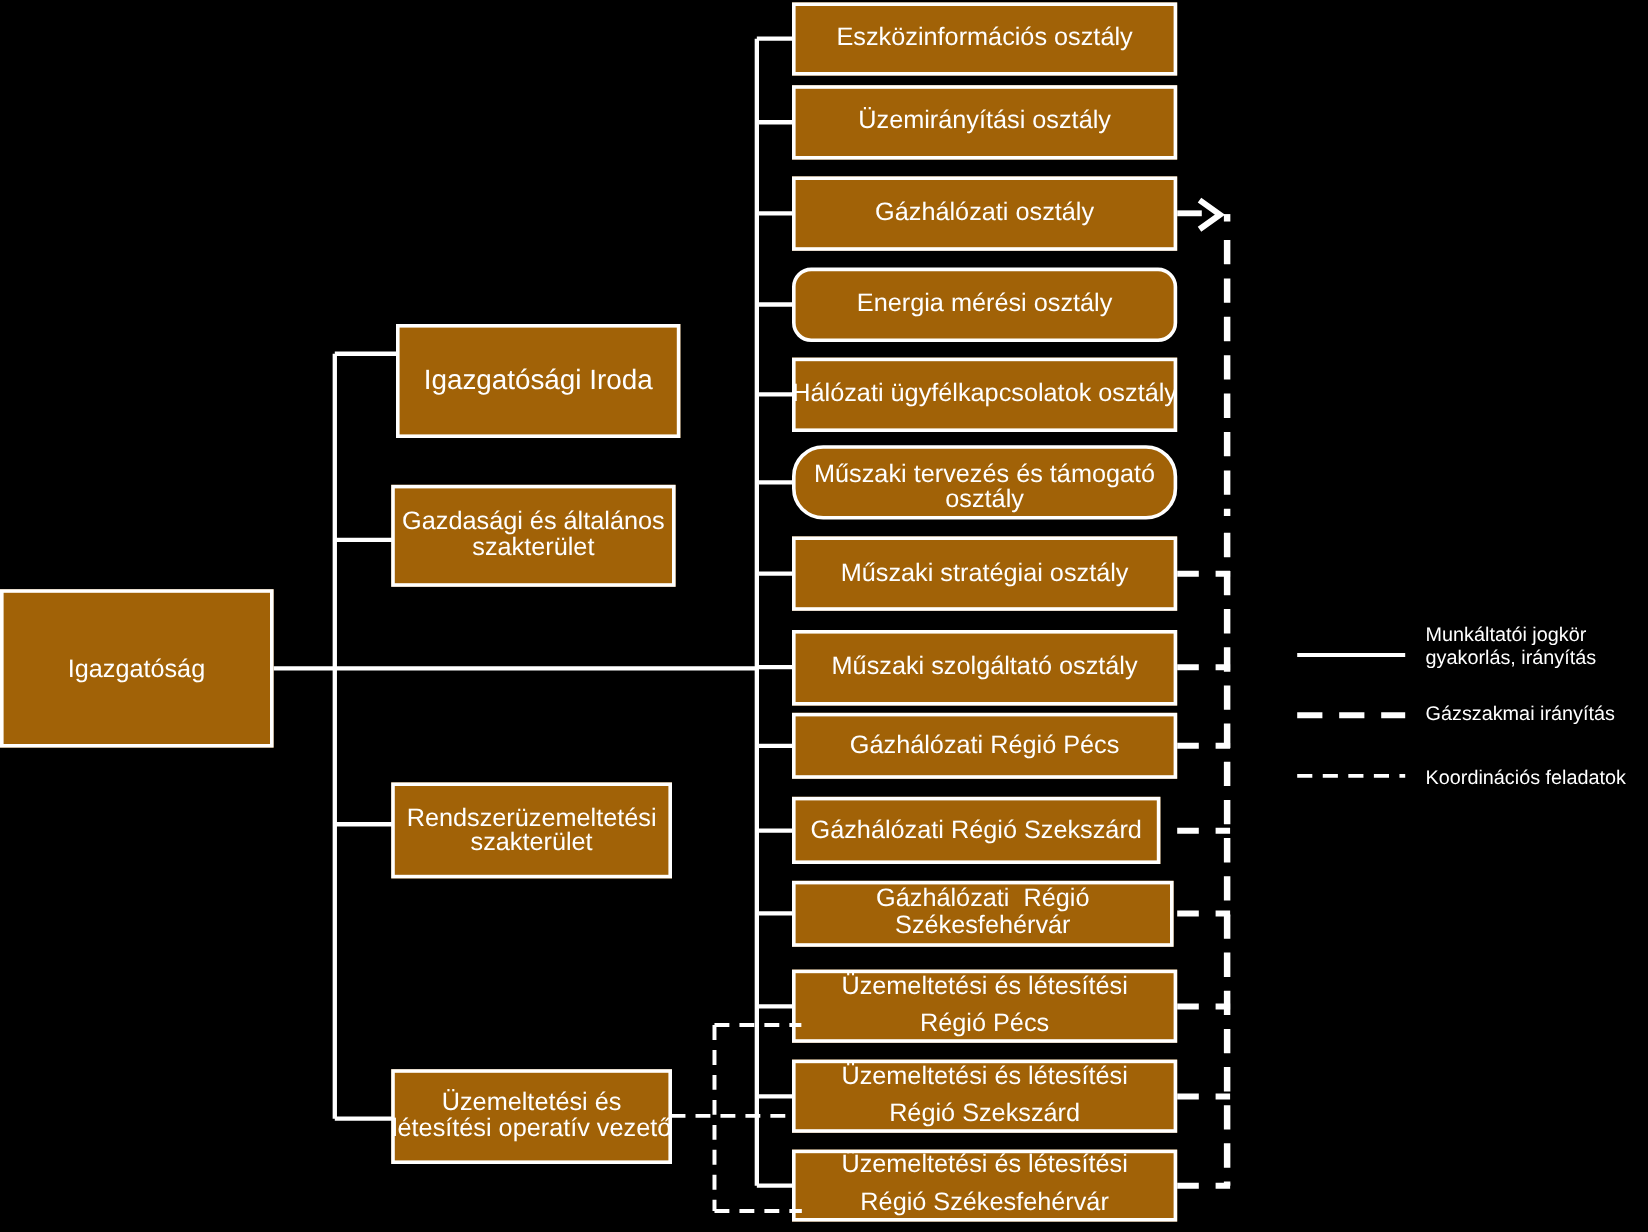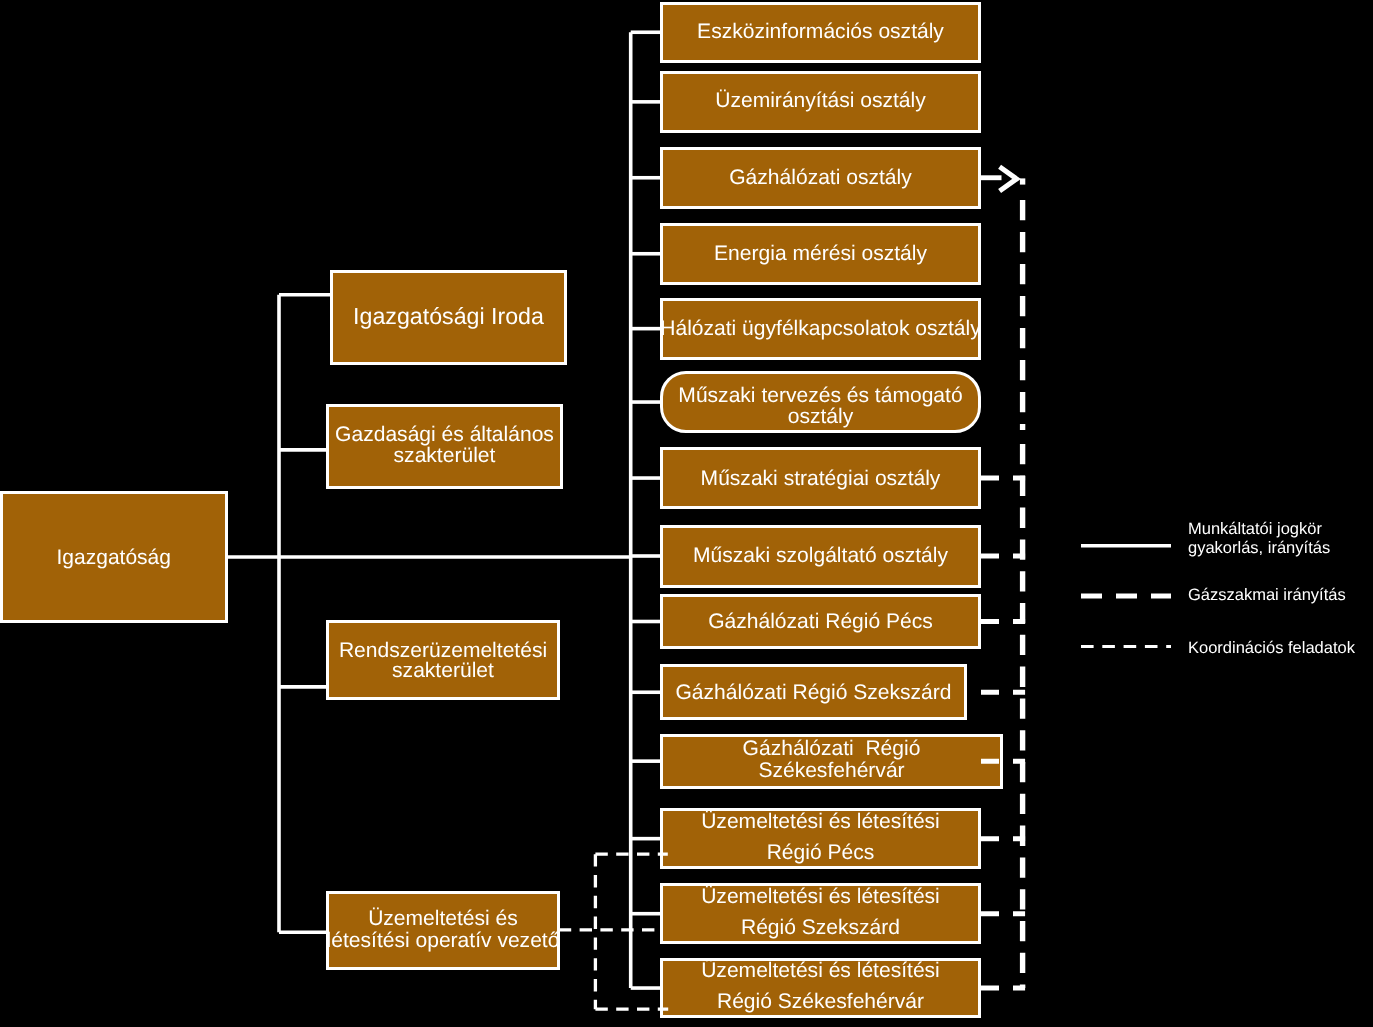--- a/index.html
+++ b/index.html
@@ -68,57 +68,57 @@
   <div id="nodes">
       <div class="node" style="left: -0.5px; top: 491px; width: 228.5px; height: 132px; font-size: 21px; line-height: 1;">
         <span class="lbl">Igazgatóság</span>
       </div>
       <div class="node" style="left: 330px; top: 270px; width: 237px; height: 95px; font-size: 23.2px; line-height: 1;">
         <span class="lbl" style="transform: translateY(-1.1px);">Igazgatósági&nbsp;Iroda</span>
       </div>
       <div class="node" style="left: 326px; top: 403.8px; width: 237px; height: 85px; font-size: 21.05px; line-height: 0.99;">
         <span class="lbl" style="transform: translateY(0.2px);">Gazdasági&nbsp;és&nbsp;általános<br>szakterület</span>
       </div>
-      <div class="node" style="left: 326px; top: 620px; width: 234px; height: 80.4px; font-size: 21.05px; line-height: 0.95;">
+      <div class="node" style="left: 326px; top: 652px; width: 234px; height: 80.4px; font-size: 21.05px; line-height: 0.95;">
         <span class="lbl" style="transform: translateY(0.6px);">Rendszerüzemeltetési<br>szakterület</span>
       </div>
       <div class="node" style="left: 326px; top: 890.8px; width: 234px; height: 79.2px; font-size: 21.05px; line-height: 1.08;">
         <span class="lbl">Üzemeltetési&nbsp;és<br>létesítési&nbsp;operatív&nbsp;vezető</span>
       </div>
       <div class="node" style="left: 660px; top: 2px; width: 321px; height: 60.5px; font-size: 21.05px; line-height: 1;">
         <span class="lbl" style="transform: translateY(-1.1px);">Eszközinformációs&nbsp;osztály</span>
       </div>
       <div class="node" style="left: 660px; top: 70.9px; width: 321px; height: 61.9px; font-size: 21.05px; line-height: 1;">
         <span class="lbl" style="transform: translateY(-1px);">Üzemirányítási&nbsp;osztály</span>
       </div>
       <div class="node" style="left: 660px; top: 146.8px; width: 321px; height: 61.9px; font-size: 21.05px; line-height: 1;">
         <span class="lbl" style="transform: translateY(-0.5px);">Gázhálózati&nbsp;osztály</span>
       </div>
-      <div class="node" style="left: 660px; top: 222.8px; width: 321px; height: 61.9px; font-size: 21.05px; line-height: 1;">
+      <div class="node" style="left: 660px; top: 222.8px; width: 321px; height: 61.9px; font-size: 21.05px; line-height: 1; border-radius: 16px;">
         <span class="lbl" style="transform: translateY(-0.5px);">Energia&nbsp;mérési&nbsp;osztály</span>
       </div>
       <div class="node" style="left: 660px; top: 297.7px; width: 321px; height: 61.9px; font-size: 21.05px; line-height: 1;">
         <span class="lbl" style="transform: translateY(-0.5px);">Hálózati&nbsp;ügyfélkapcsolatok&nbsp;osztály</span>
       </div>
       <div class="node" style="left: 660px; top: 371.1px; width: 321px; height: 61.9px; font-size: 21.05px; line-height: 0.99; border-radius: 26px;">
         <span class="lbl" style="transform: translateY(4.8px);">Műszaki&nbsp;tervezés&nbsp;és&nbsp;támogató<br>osztály</span>
       </div>
       <div class="node" style="left: 660px; top: 446.6px; width: 321px; height: 62.9px; font-size: 21.05px; line-height: 1;">
         <span class="lbl" style="transform: translateY(-0.5px);">Műszaki&nbsp;stratégiai&nbsp;osztály</span>
       </div>
       <div class="node" style="left: 660px; top: 524.5px; width: 321px; height: 63px; font-size: 21.05px; line-height: 1;">
         <span class="lbl" style="transform: translateY(-0.5px);">Műszaki&nbsp;szolgáltató&nbsp;osztály</span>
       </div>
       <div class="node" style="left: 660px; top: 594px; width: 321px; height: 55px; font-size: 21.05px; line-height: 1;">
         <span class="lbl" style="transform: translateY(-0.5px);">Gázhálózati&nbsp;Régió&nbsp;Pécs</span>
       </div>
       <div class="node" style="left: 660px; top: 664.4px; width: 307px; height: 55.7px; font-size: 21.05px; line-height: 1;">
         <span class="lbl" style="transform: translateY(-0.5px);">Gázhálózati&nbsp;Régió&nbsp;Szekszárd</span>
       </div>
-      <div class="node" style="left: 660px; top: 733.7px; width: 343px; height: 54.9px; font-size: 21.05px; line-height: 1.04;">
+      <div class="node" style="left: 660px; top: 733.7px; width: 318px; height: 54.9px; font-size: 21.05px; line-height: 1.04;">
         <span class="lbl" style="transform: translateY(-0.7px);">Gázhálózati&nbsp;&nbsp;Régió<br>Székesfehérvár</span>
       </div>
       <div class="node" style="left: 660px; top: 808px; width: 321px; height: 61.3px; font-size: 21.05px; line-height: 1.459;">
         <span class="lbl" style="transform: translateY(-1px);">Üzemeltetési&nbsp;és&nbsp;létesítési<br>Régió&nbsp;Pécs</span>
       </div>
       <div class="node" style="left: 660px; top: 883.2px; width: 321px; height: 61px; font-size: 21.05px; line-height: 1.459;">
         <span class="lbl" style="transform: translateY(-1px);">Üzemeltetési&nbsp;és&nbsp;létesítési<br>Régió&nbsp;Szekszárd</span>
       </div>
       <div class="node" style="left: 660px; top: 957.6px; width: 321px; height: 60.9px; font-size: 21.05px; line-height: 1.459;">
         <span class="lbl" style="transform: translateY(-1px);">Üzemeltetési&nbsp;és&nbsp;létesítési<br>Régió&nbsp;Székesfehérvár</span>

